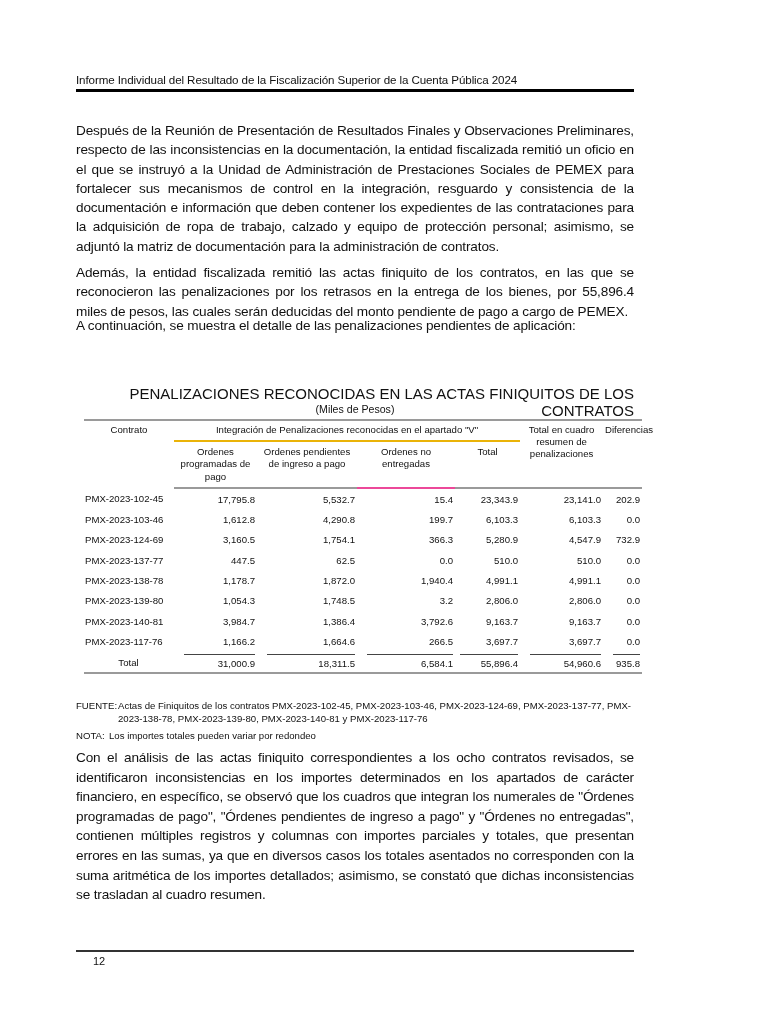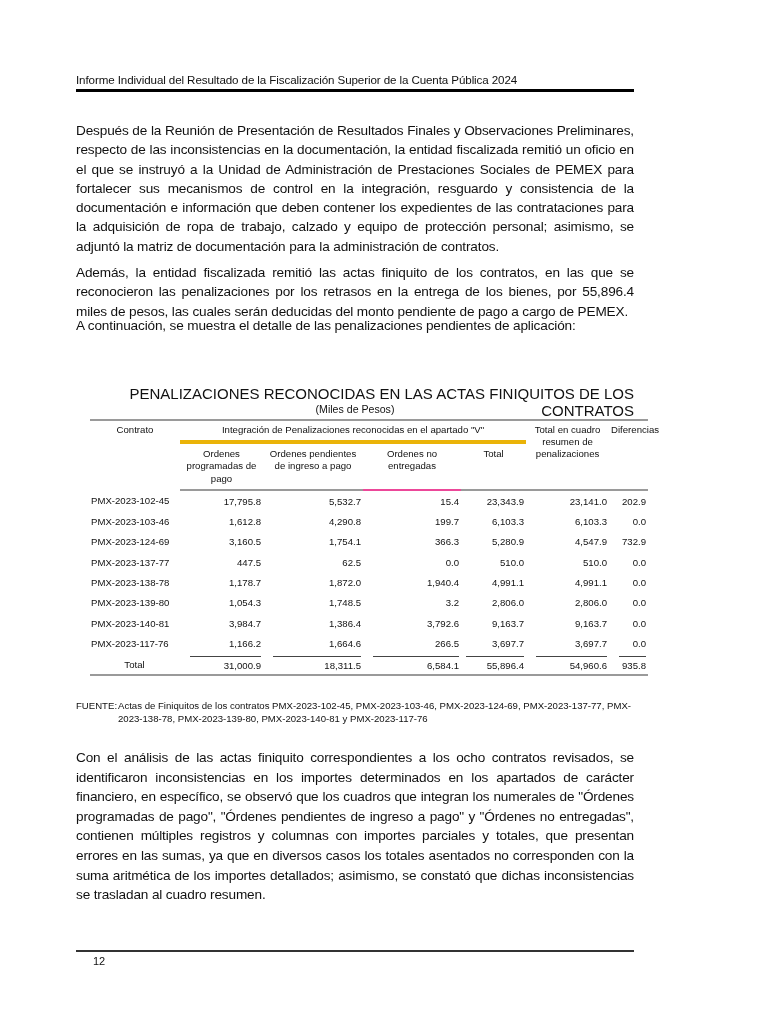--- a/index.html
+++ b/index.html
@@ -11,27 +11,27 @@
   .para { position: absolute; left: 0; width: 558px; font-size: 13.6px; line-height: 19.3px;
           text-align: justify; letter-spacing: -0.15px; margin: 0; }
   #p1 { top: 121px; }
   #p2 { top: 263px; }
   #p3 { top: 316px; }
   #p4 { top: 748px; line-height: 19.6px; }
 
   .tbl-title { position: absolute; top: 385px; left: 0; width: 558px; text-align: right; font-size: 15px; }
   .tbl-sub { position: absolute; top: 403px; left: 0; width: 558px; text-align: center; font-size: 10.6px; }
 
-  table.pen { position: absolute; top: 419px; left: 14px; width: 558px; border-collapse: collapse;
+  table.pen { position: absolute; top: 419px; left: 8px; width: 558px; border-collapse: collapse;
               font-size: 9.6px; table-layout: fixed; }
   table.pen th { font-weight: normal; vertical-align: top; text-align: center; padding: 3px 2px 2px 2px; line-height: 12.2px; }
   table.pen td { padding: 0 2px; height: 20.4px; text-align: right; white-space: nowrap; }
   table.pen td.c0 { text-align: left; padding-left: 1px; }
   table.pen tr.top th { border-top: 2px solid #9a9a9a; }
-  table.pen th.group { border-bottom: 4px solid #eab308; padding-bottom: 4px; }
+  table.pen th.group { border-bottom: 2px solid #eab308; padding-bottom: 4px; }
   table.pen tr.sub th { padding-top: 4px; padding-bottom: 4px; border-bottom: 2px solid #9a9a9a; }
   table.pen tr.lastrow td { height: 19px; }
   table.pen tr.total td { border-bottom: 2px solid #9a9a9a; height: 21px; }
   table.pen tr.total td .amt { display: block; border-top: 1px solid #444; padding-top: 3px; margin-left: 8px; }
   table.pen tr.total td.c0 .amt { border-top: none; text-align: center; margin-left: 0; }
   table.pen tr.total td.c4 .amt { margin-left: 3px; }
 
   .notes { position: absolute; top: 700px; left: 0; width: 558px; font-size: 9.6px; line-height: 12.6px; }
   .note-row { display: flex; }
   .note-row .lbl { width: 42px; flex: none; }
@@ -176,19 +176,23 @@
           </td>
         </tr>
       </tbody>
   </table>
 
   <div class="notes">
     <div class="note-row">
       <span class="lbl">FUENTE:</span>
       <span>Actas de Finiquitos de los contratos PMX-2023-102-45, PMX-2023-103-46, PMX-2023-124-69, PMX-2023-137-77, PMX-2023-138-78, PMX-2023-139-80, PMX-2023-140-81 y PMX-2023-117-76</span>
     </div>
+    <div class="note-row nota">
+      <span class="lbl">NOTA:</span>
+      <span>Los importes totales pueden variar por redondeo</span>
+    </div>
   </div>
 
   <p class="para" id="p4">Con el análisis de las actas finiquito correspondientes a los ocho contratos revisados, se identificaron inconsistencias en los importes determinados en los apartados de carácter financiero, en específico, se observó que los cuadros que integran los numerales de "Órdenes programadas de pago", "Órdenes pendientes de ingreso a pago" y "Órdenes no entregadas", contienen múltiples registros y columnas con importes parciales y totales, que presentan errores en las sumas, ya que en diversos casos los totales asentados no corresponden con la suma aritmética de los importes detallados; asimismo, se constató que dichas inconsistencias se trasladan al cuadro resumen.</p>
 
   <div class="footer-rule"></div>
   <div class="page-num">12</div>
 </div>
 
 </body></html>

